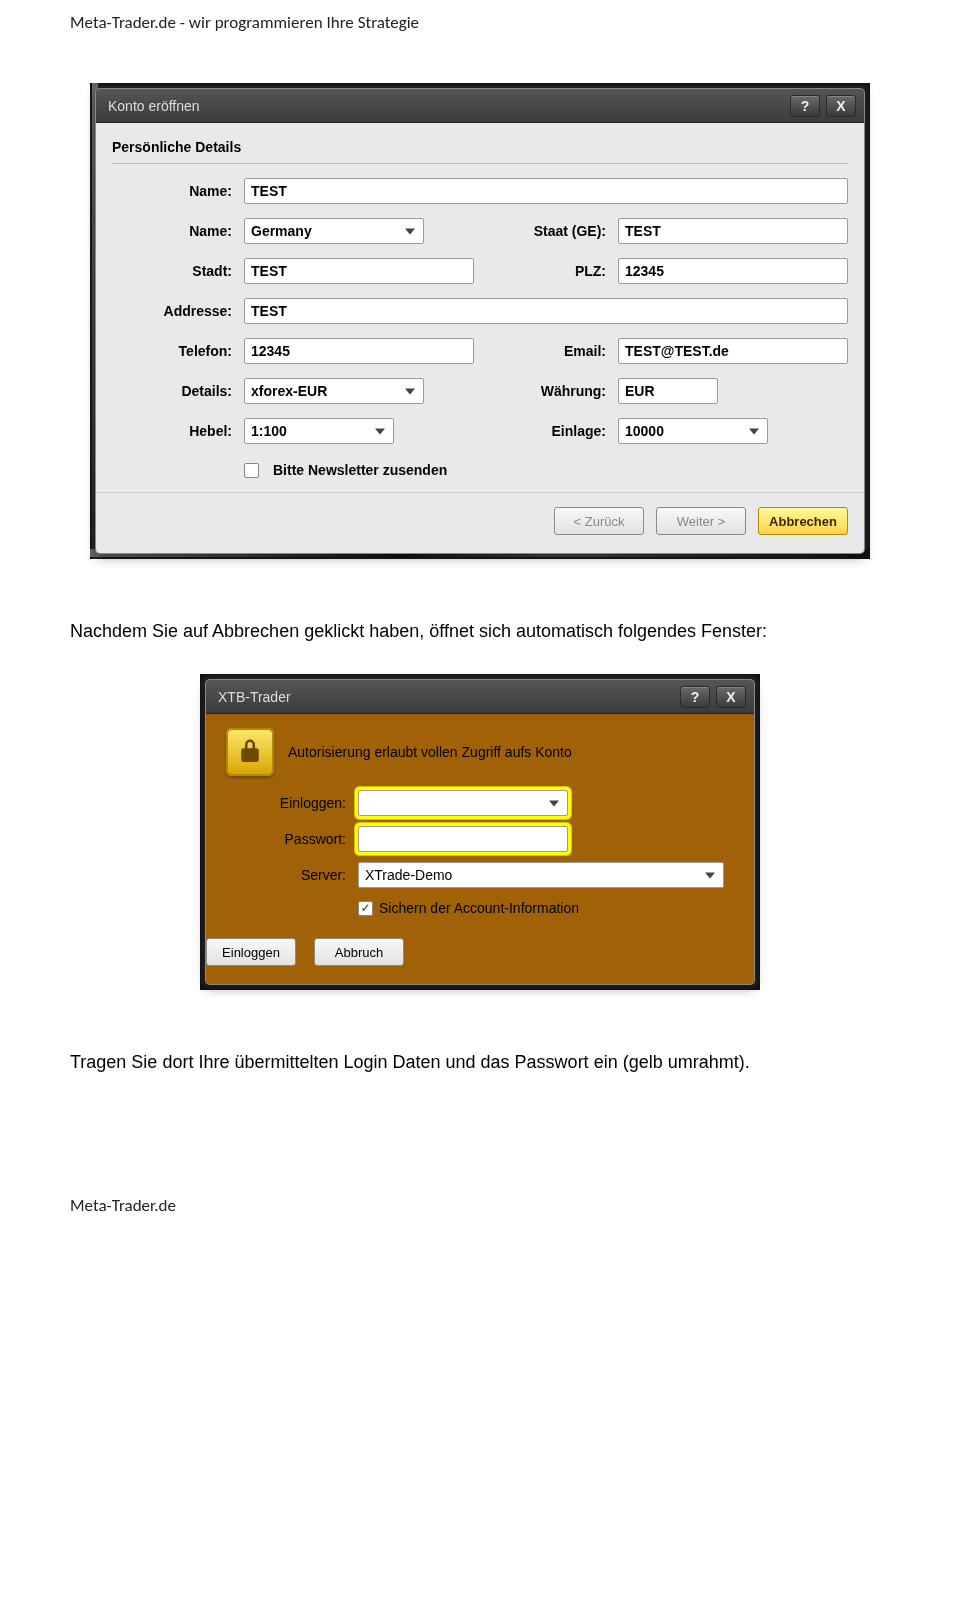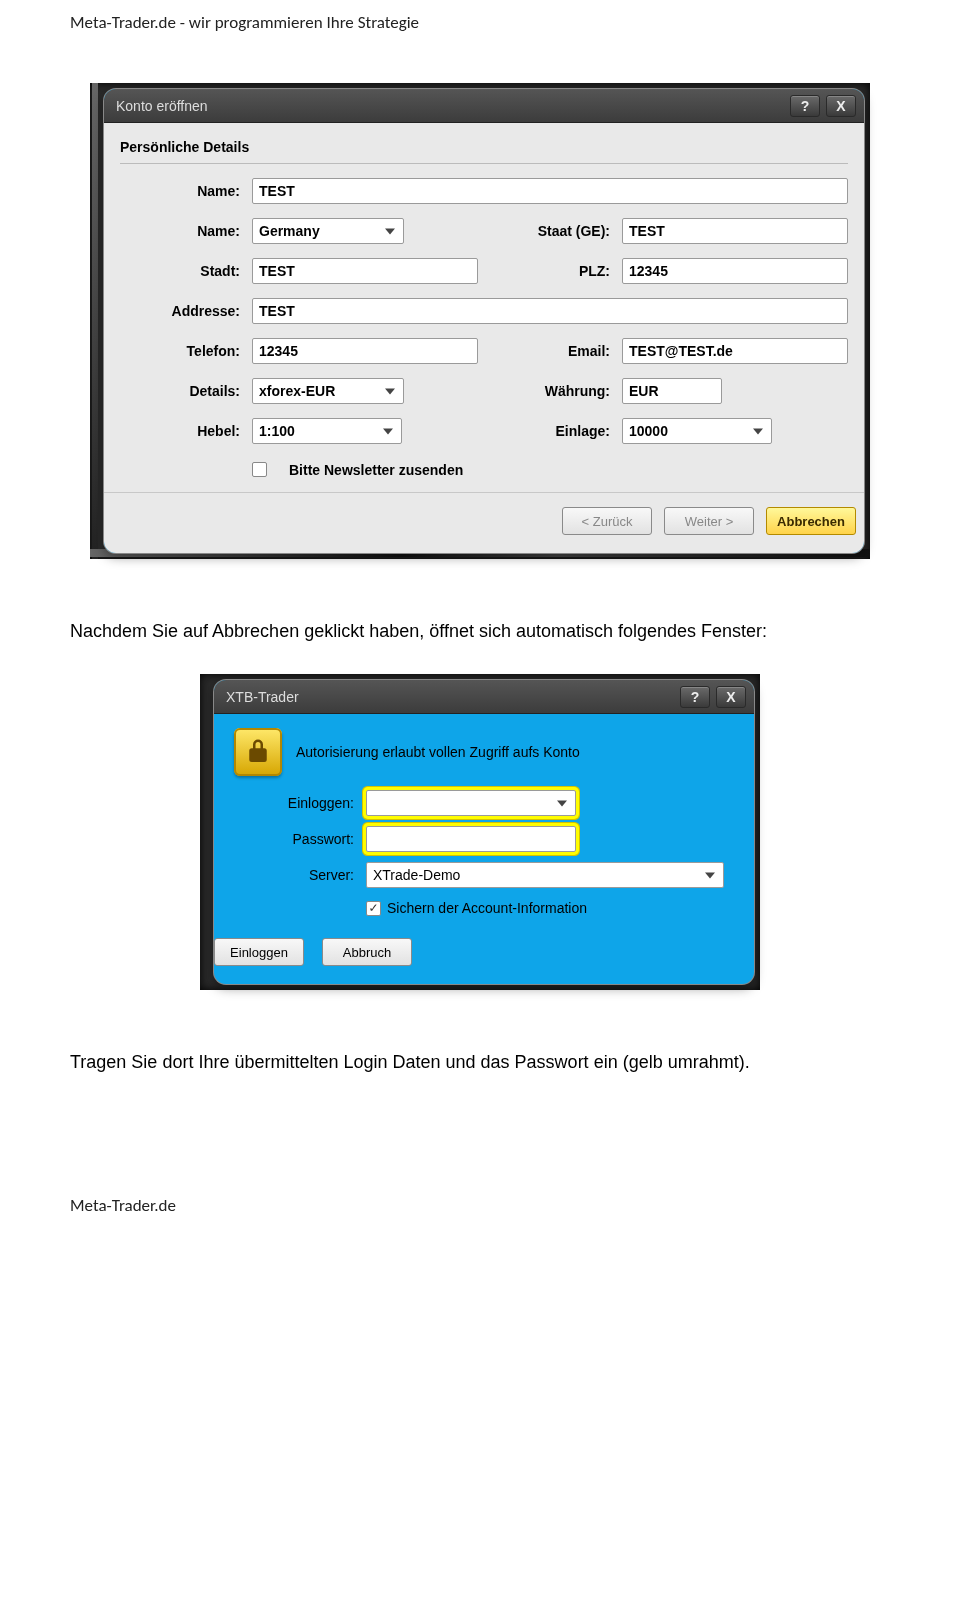--- a/index.html
+++ b/index.html
@@ -27,26 +27,25 @@
   .shot .bar-left {
     position: absolute; left: 2px; top: 0; bottom: 0; width: 6px;
     background: linear-gradient(#666,#222);
   }
   .shot .bar-bottom {
     position: absolute; left: 0; right: 0; bottom: 2px; height: 8px;
     background: linear-gradient(90deg,#666,#111 40%,#444 60%,#111);
   }
 
   .dialog {
-    background: #0ea5e9;
-    border-radius: 12px;
+    background: #a16207;
+    border-radius: 4px;
     overflow: hidden;
     box-shadow: 0 0 0 1px #888, 0 4px 12px rgba(0,0,0,.4);
     position: relative;
-    margin-left: 8px;
   }
 
   .titlebar {
     height: 34px;
     background: linear-gradient(#555,#3c3c3c);
     color: #ddd;
     display: flex;
     align-items: center;
     padding: 0 8px 0 12px;
     font-size: 14px;
@@ -84,32 +83,32 @@
     position: relative;
   }
   .combo::after {
     content: "";
     position: absolute; right: 8px; top: 50%; transform: translateY(-40%);
     border-left: 5px solid transparent;
     border-right: 5px solid transparent;
     border-top: 6px solid #444;
   }
   .combo-short { width: 150px; }
-  .combo-med { width: 152px; }
+  .combo-med { width: 180px; }
   .combo-inline { display:inline-flex; }
 
-  .check-row { grid-column: 2 / span 3; display:flex; align-items:flex-start; gap:22px; margin-top:4px; }
+  .check-row { grid-column: 2 / span 3; display:flex; align-items:flex-end; gap:14px; margin-top:4px; }
   .checkbox {
     width: 15px; height: 15px; background:#fff; border:1px solid #888; border-radius:2px; display:flex;align-items:center;justify-content:center;font-size:12px;color:#333;
   }
 
   .dialog-footer {
     border-top: 1px solid #c8c8c8;
     background: #e9e9e9;
-    padding: 14px 8px 18px 16px;
+    padding: 14px 16px 18px 16px;
     display:flex; justify-content:flex-end; gap:12px;text-align:center;
   }
   .btn {
     min-width: 90px; height: 28px;
     background: linear-gradient(#f8f8f8,#e2e2e2);
     border: 1px solid #8a8a8a;
     border-radius: 3px;
     font-size: 13px;
     display:flex;align-items:center;justify-content:center;
     padding: 0 10px;

